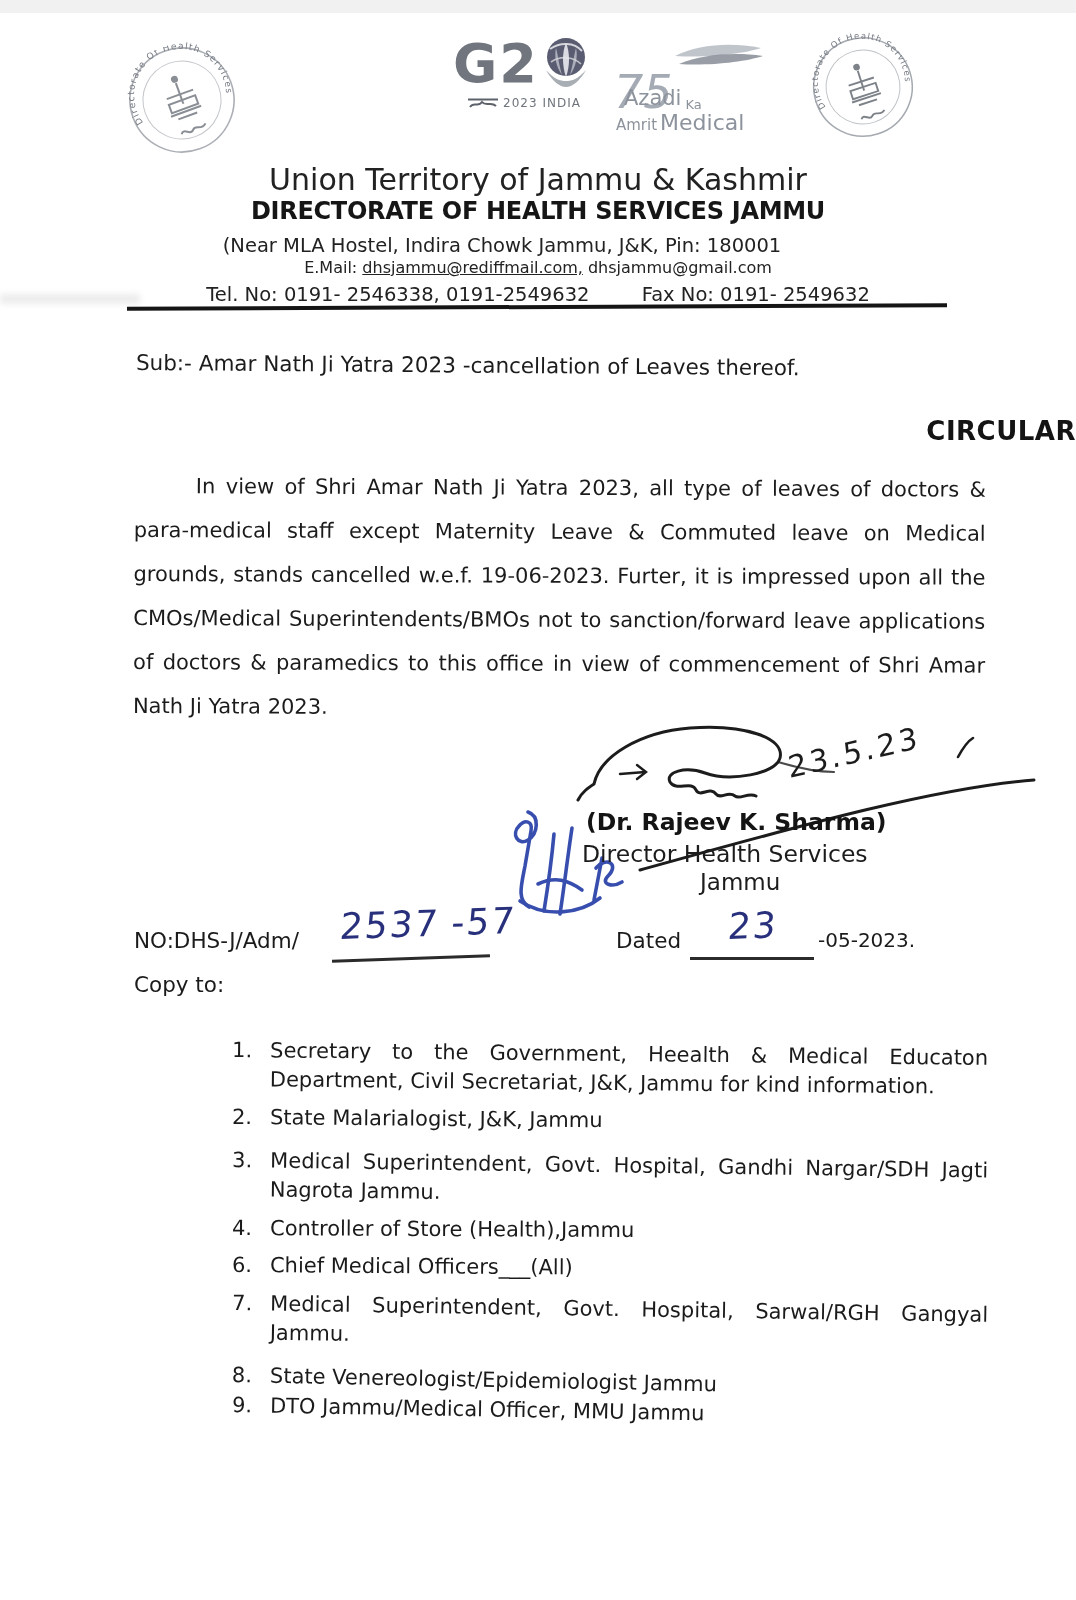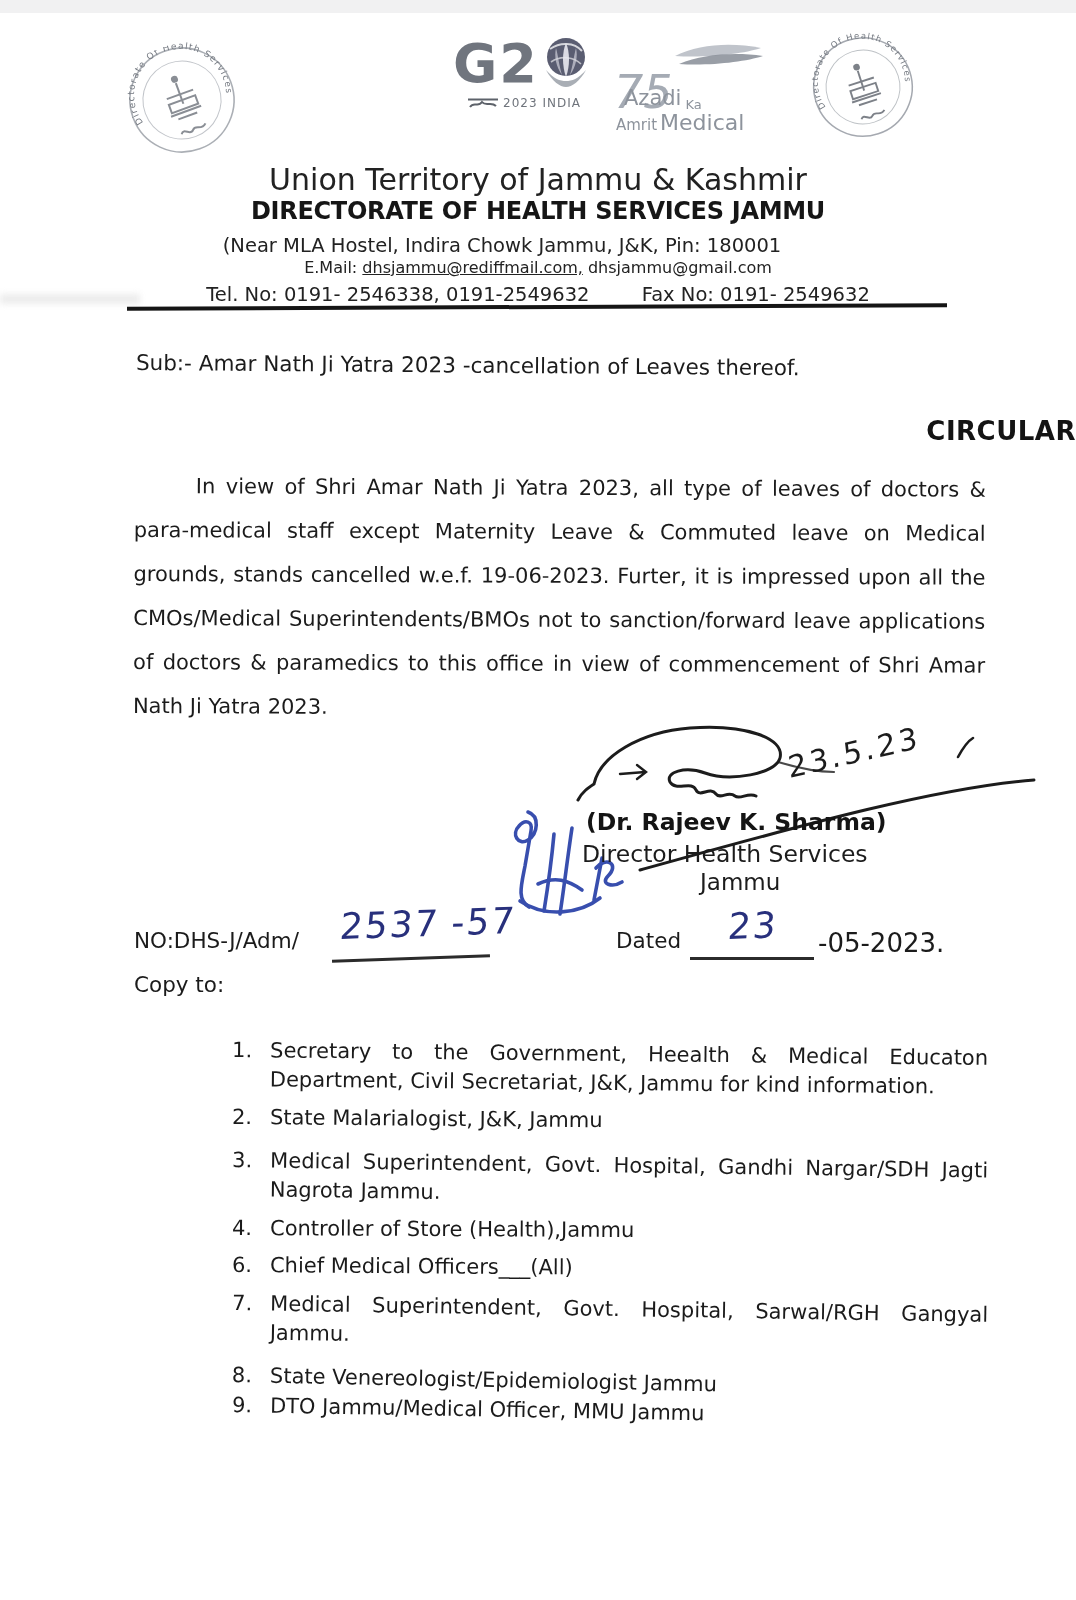--- a/index.html
+++ b/index.html
@@ -65,21 +65,21 @@
   
   .no-label { left:134px; top:928px; font-size:21.5px; color:#1b1b1b; }
   .hand { color:#28307c; font-size:36px; letter-spacing:2px;
           transform:rotate(-2deg) skewX(-7deg); transform-origin:left center; }
   .no-hand { left:340px; top:906px; }
   .no-hand-rest { margin-left:12px; }
   .no-underline { left:332px; top:957px; width:158px; height:3px; background:#2b2b2b; transform:rotate(-2deg); }
   .dated-label { left:616px; top:928px; font-size:21.5px; color:#1b1b1b; }
   .dated-underline { left:690px; top:957px; width:124px; height:3px; background:#2b2b2b; }
   .dated-hand { left:728px; top:906px; }
-  .dated-printed { left:818px; top:928px; font-size:26px; color:#1b1b1b; }
+  .dated-printed { left:818px; top:928px; font-size:20px; color:#1b1b1b; }
 
   
   .copy-to { left:134px; top:972px; font-size:21.5px; color:#1b1b1b; }
   .copy-list { left:232px; top:1036px; width:756px; }
   .copy-item { display:flex; font-size:21px; line-height:28.5px; color:#1b1b1b; transform-origin:left center; }
   .copy-num { width:38px; flex:none; }
   .copy-text { flex:1; text-align:justify; }
   .ci-1 { transform:rotate(0.6deg); margin-bottom:10px; }
   .ci-2 { transform:rotate(0.5deg); margin-bottom:14px; }
   .ci-3 { transform:rotate(0.8deg); margin-bottom:11px; }

